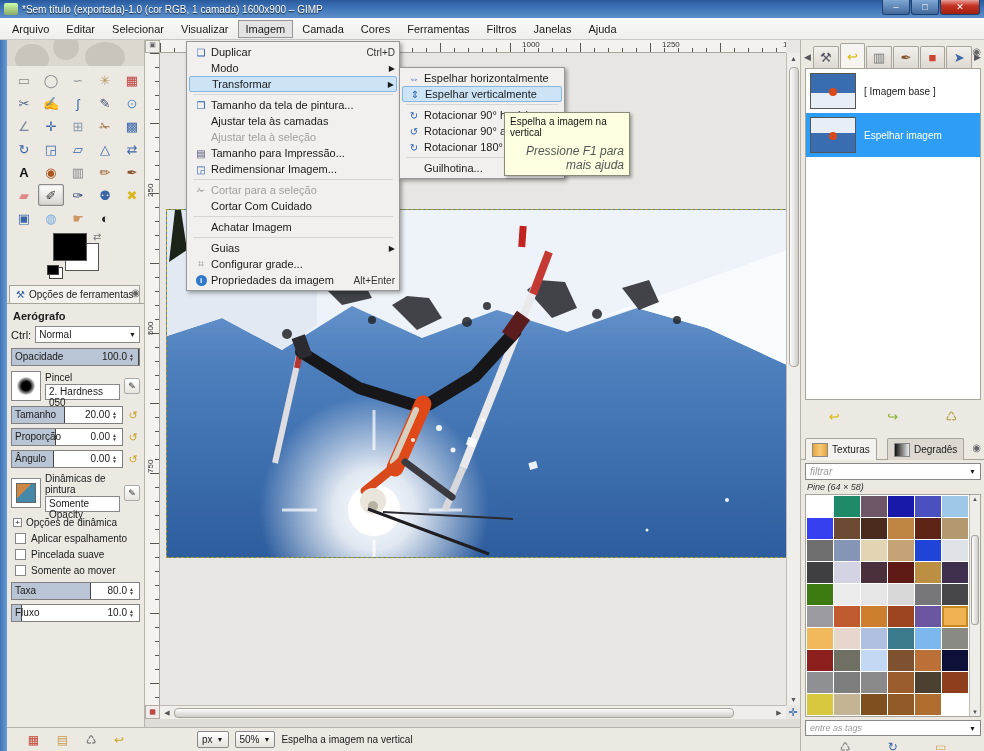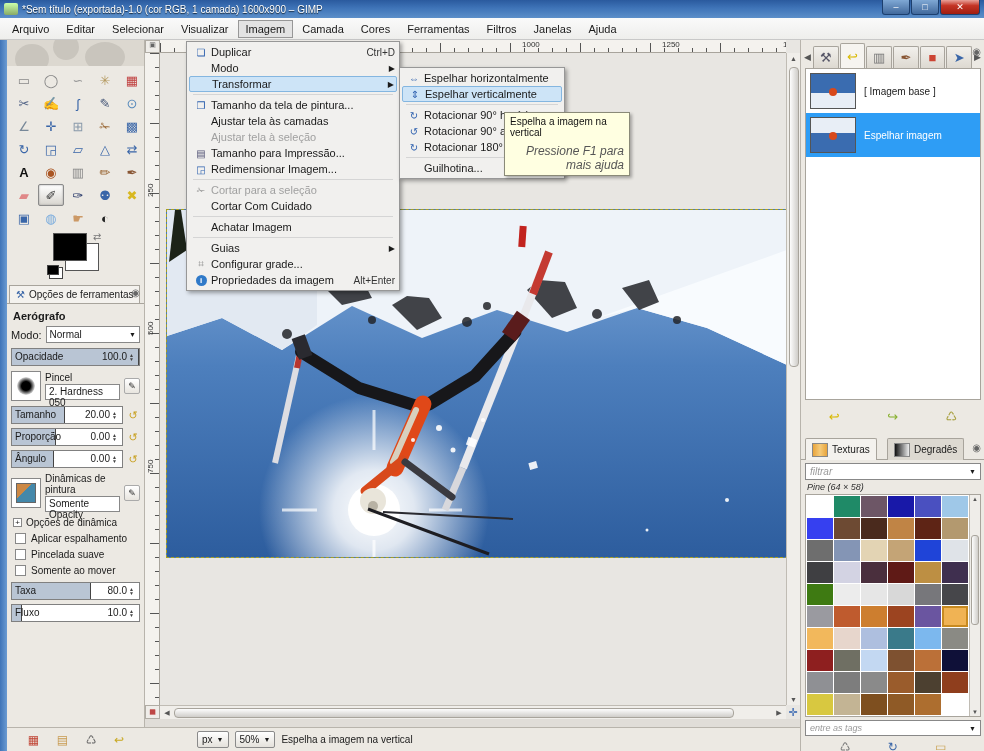--- a/index.html
+++ b/index.html
@@ -303,21 +303,21 @@
   <div id="tooloptions-tab">
     <div class="tab">
       <span style="color:#3a66a8;">⚒</span>
       <span>Opções de ferramentas</span>
     </div>
     <span class="cfg">◉</span>
   </div>
   <div id="tool-options">
     <div class="to-title">Aerógrafo</div>
     <div class="mode-row">
-      <span>Modo:</span>
+      <span>Ctrl:</span>
       <div class="fake-select">
         <span>Normal</span>
           <span style="font-size:7px;">▼</span>
       </div>
     </div>
     <div id="to-sliders">
         <div class="slider-row">
           <div class="slider">
             <div class="fill" style="width: 100%;"></div>
             <span class="lab">Opacidade</span>

